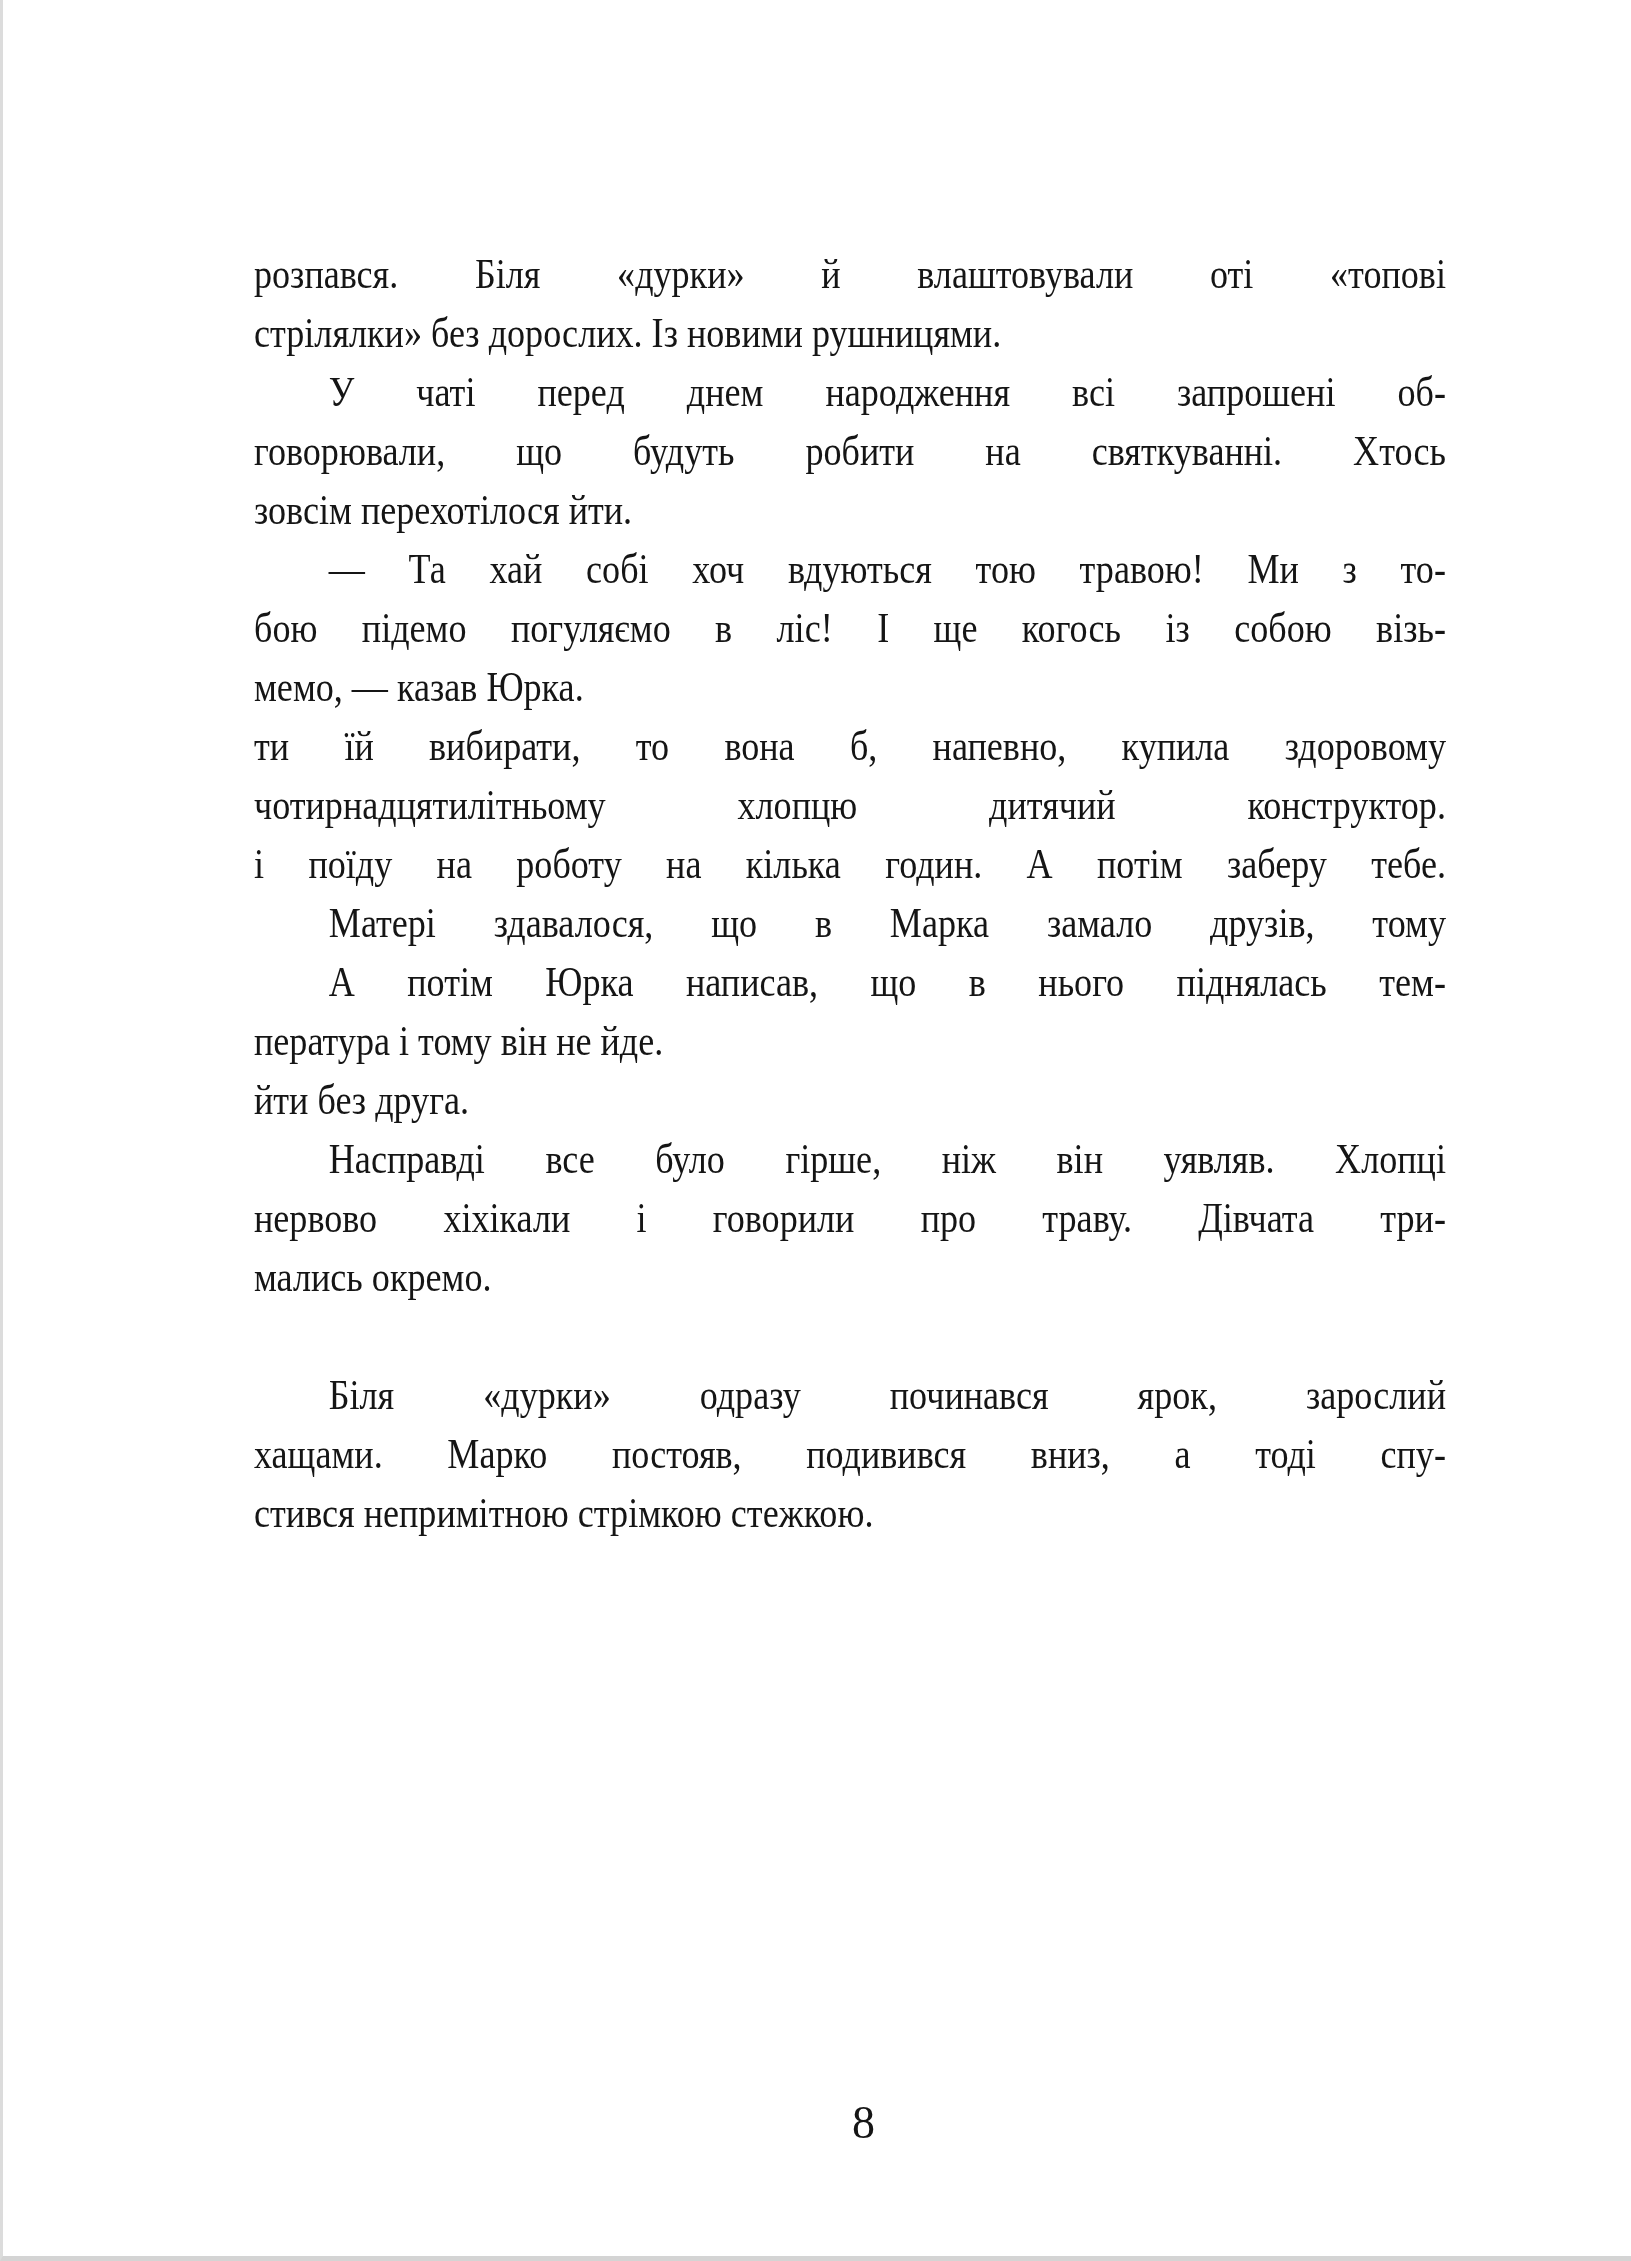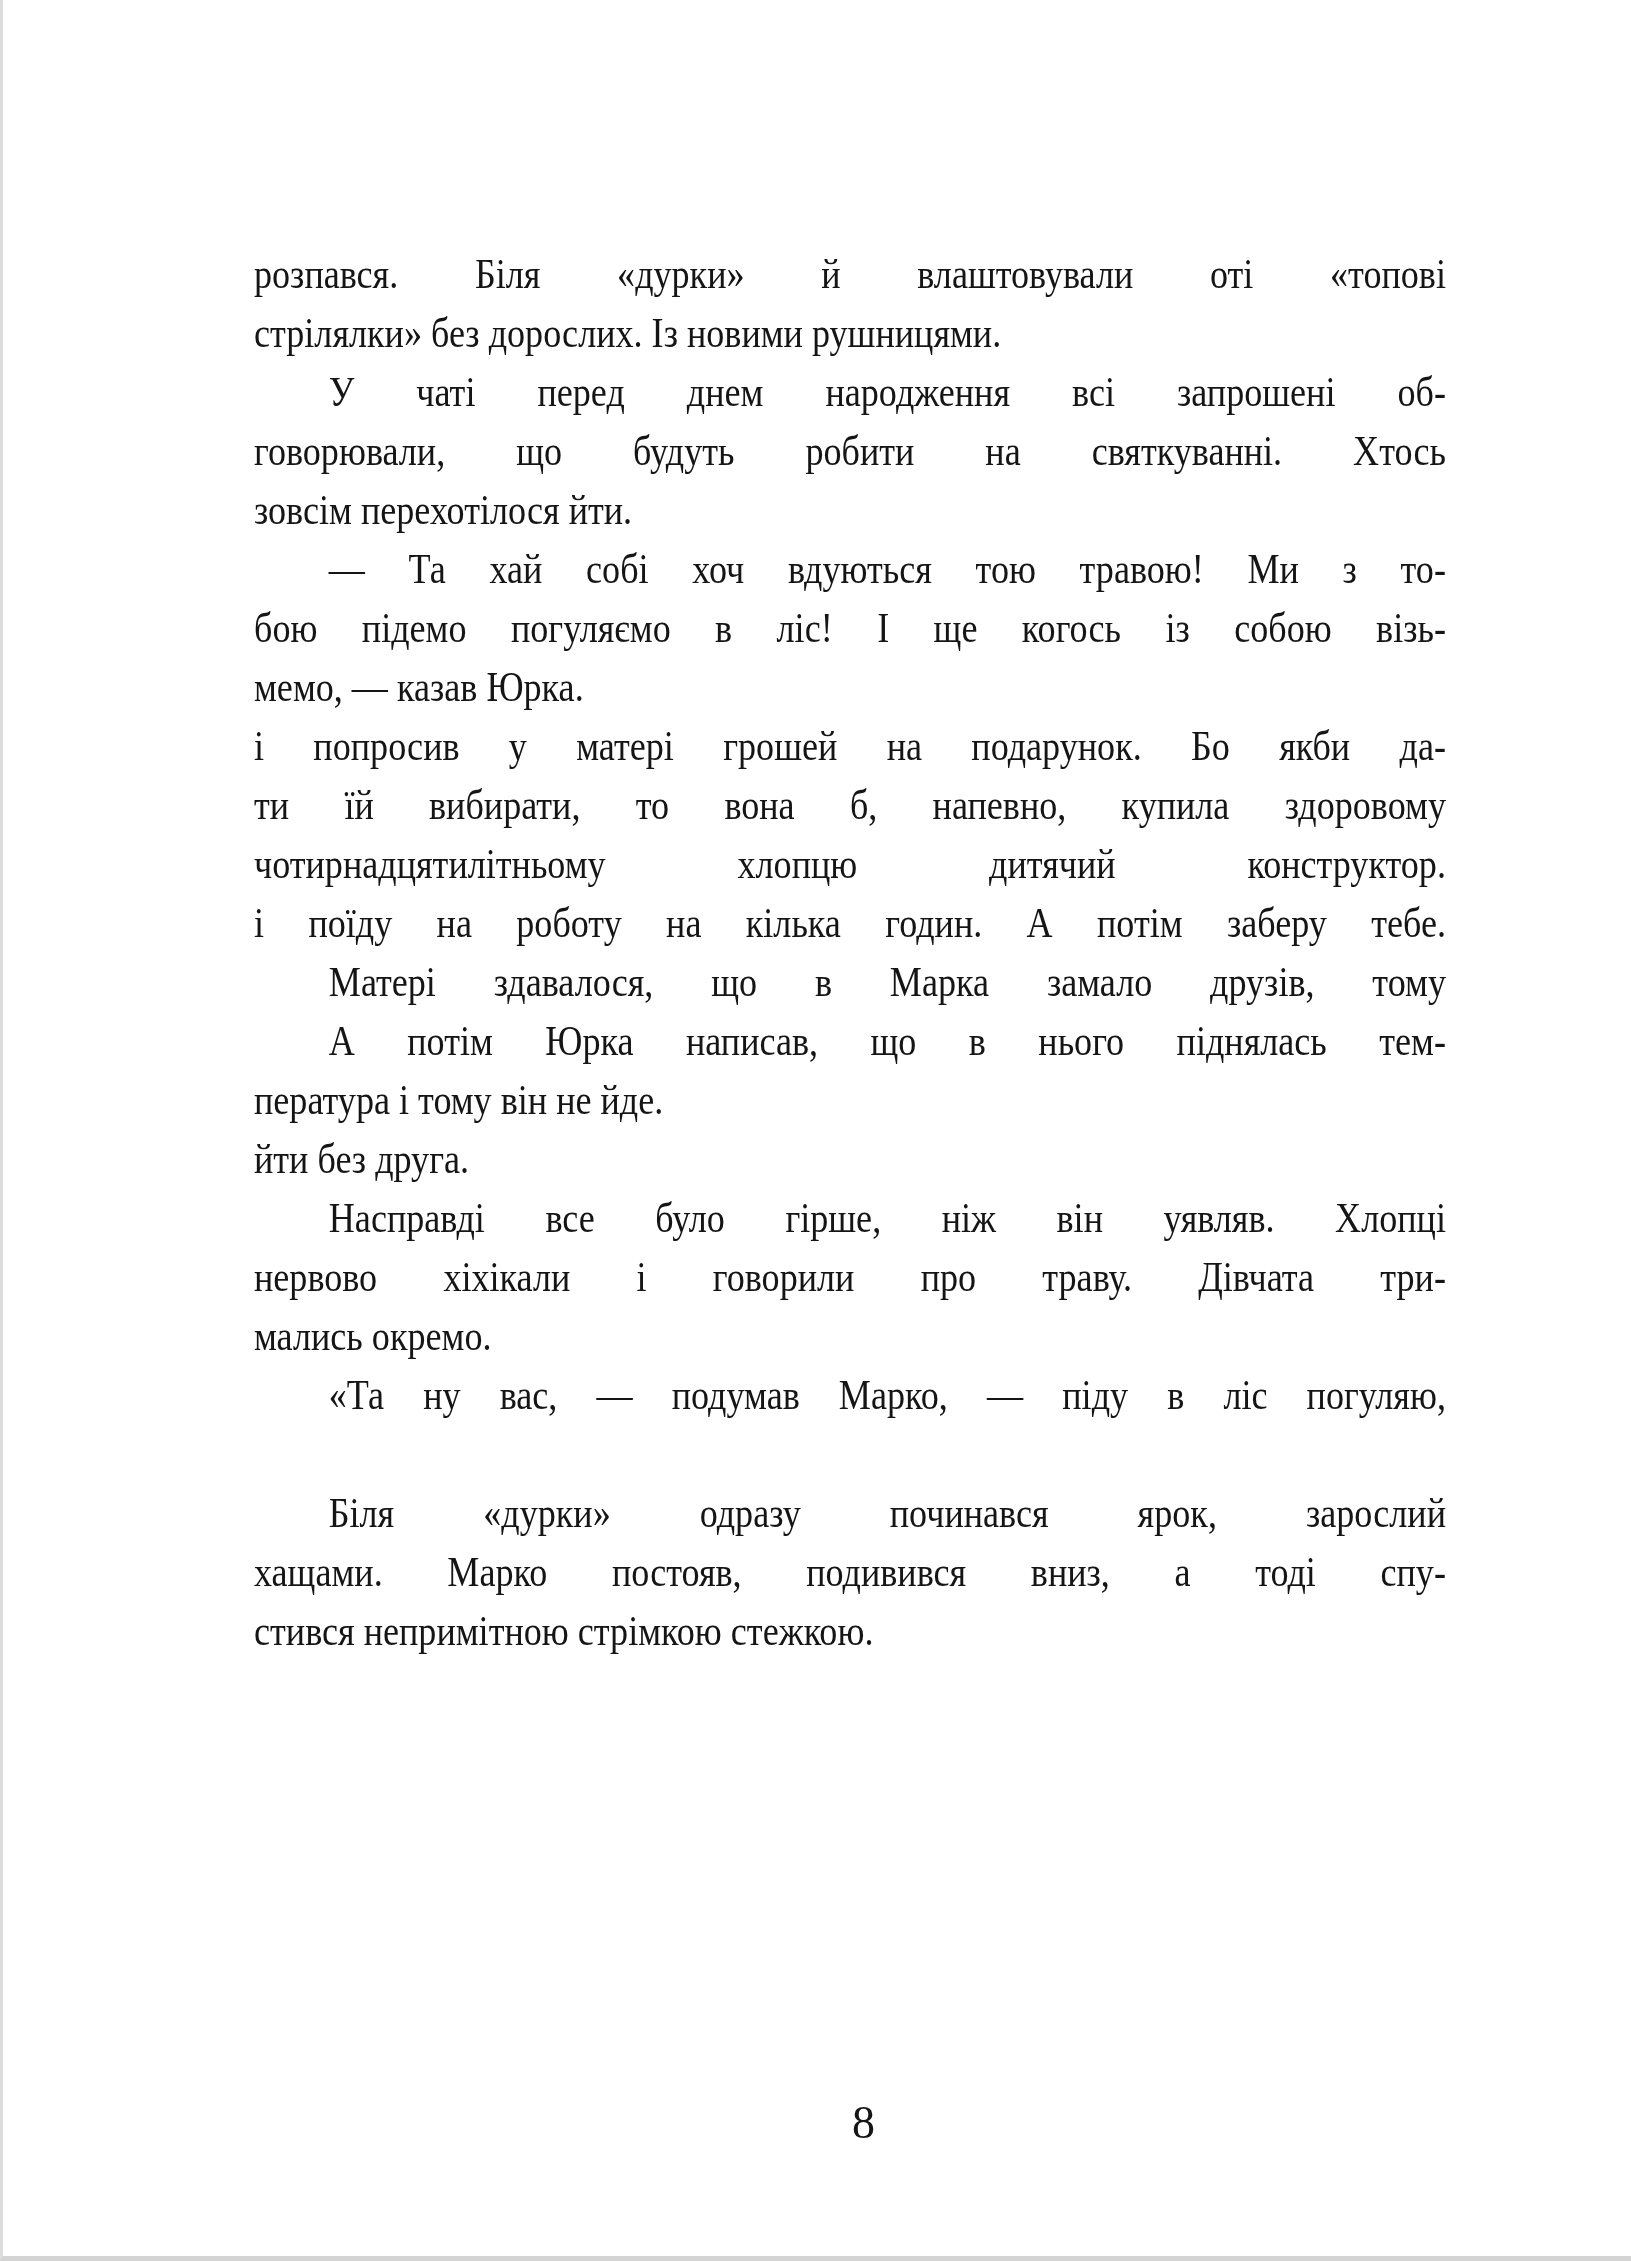--- a/index.html
+++ b/index.html
@@ -98,23 +98,20 @@
     <div class="line justify indent">
         <div class="line-inner">— Та хай собі хоч вдуються тою травою! Ми з то-</div>
       </div>
     <div class="line justify">
         <div class="line-inner">бою підемо погуляємо в ліс! І ще когось із собою візь-</div>
       </div>
     <div class="line">
         <div class="line-inner">мемо, — казав Юрка.</div>
       </div>
     <div class="line justify">
-        <div class="line-inner">і попросив у матері грошей на подарунок. Бо якби да-</div>
-      </div>
-    <div class="line justify">
         <div class="line-inner">ти їй вибирати, то вона б, напевно, купила здоровому</div>
       </div>
     <div class="line justify">
         <div class="line-inner">чотирнадцятилітньому хлопцю дитячий конструктор.</div>
       </div>
     <div class="line justify">
         <div class="line-inner">і поїду на роботу на кілька годин. А потім заберу тебе.</div>
       </div>
     <div class="line justify indent">
         <div class="line-inner">Матері здавалося, що в Марка замало друзів, тому</div>
@@ -130,23 +127,20 @@
       </div>
     <div class="line justify indent">
         <div class="line-inner">Насправді все було гірше, ніж він уявляв. Хлопці</div>
       </div>
     <div class="line justify">
         <div class="line-inner">нервово хіхікали і говорили про траву. Дівчата три-</div>
       </div>
     <div class="line">
         <div class="line-inner">мались окремо.</div>
       </div>
-    <div class="line justify indent">
-        <div class="line-inner">«Та ну вас, — подумав Марко, — піду в ліс погуляю,</div>
-      </div>
     <div class="line blank"></div>
     <div class="line justify indent">
         <div class="line-inner">Біля «дурки» одразу починався ярок, зарослий</div>
       </div>
     <div class="line justify">
         <div class="line-inner">хащами. Марко постояв, подивився вниз, а тоді спу-</div>
       </div>
     <div class="line">
         <div class="line-inner">стився непримітною стрімкою стежкою.</div>
       </div>

